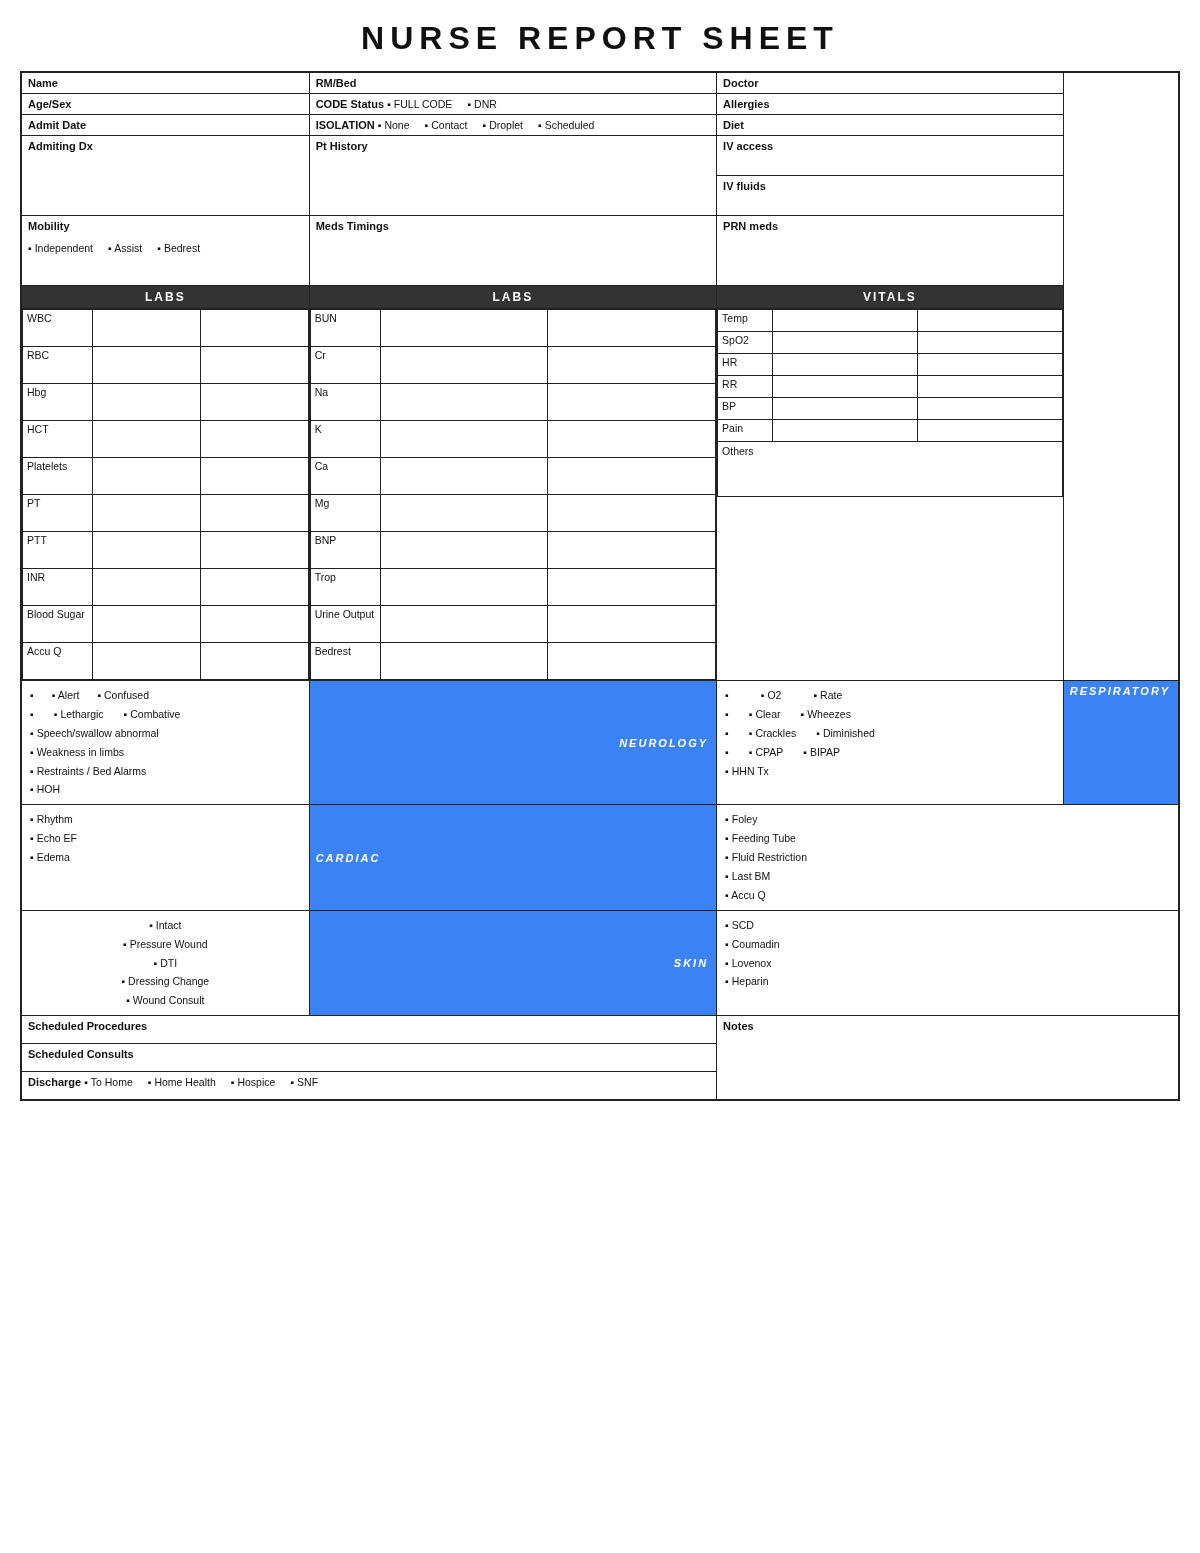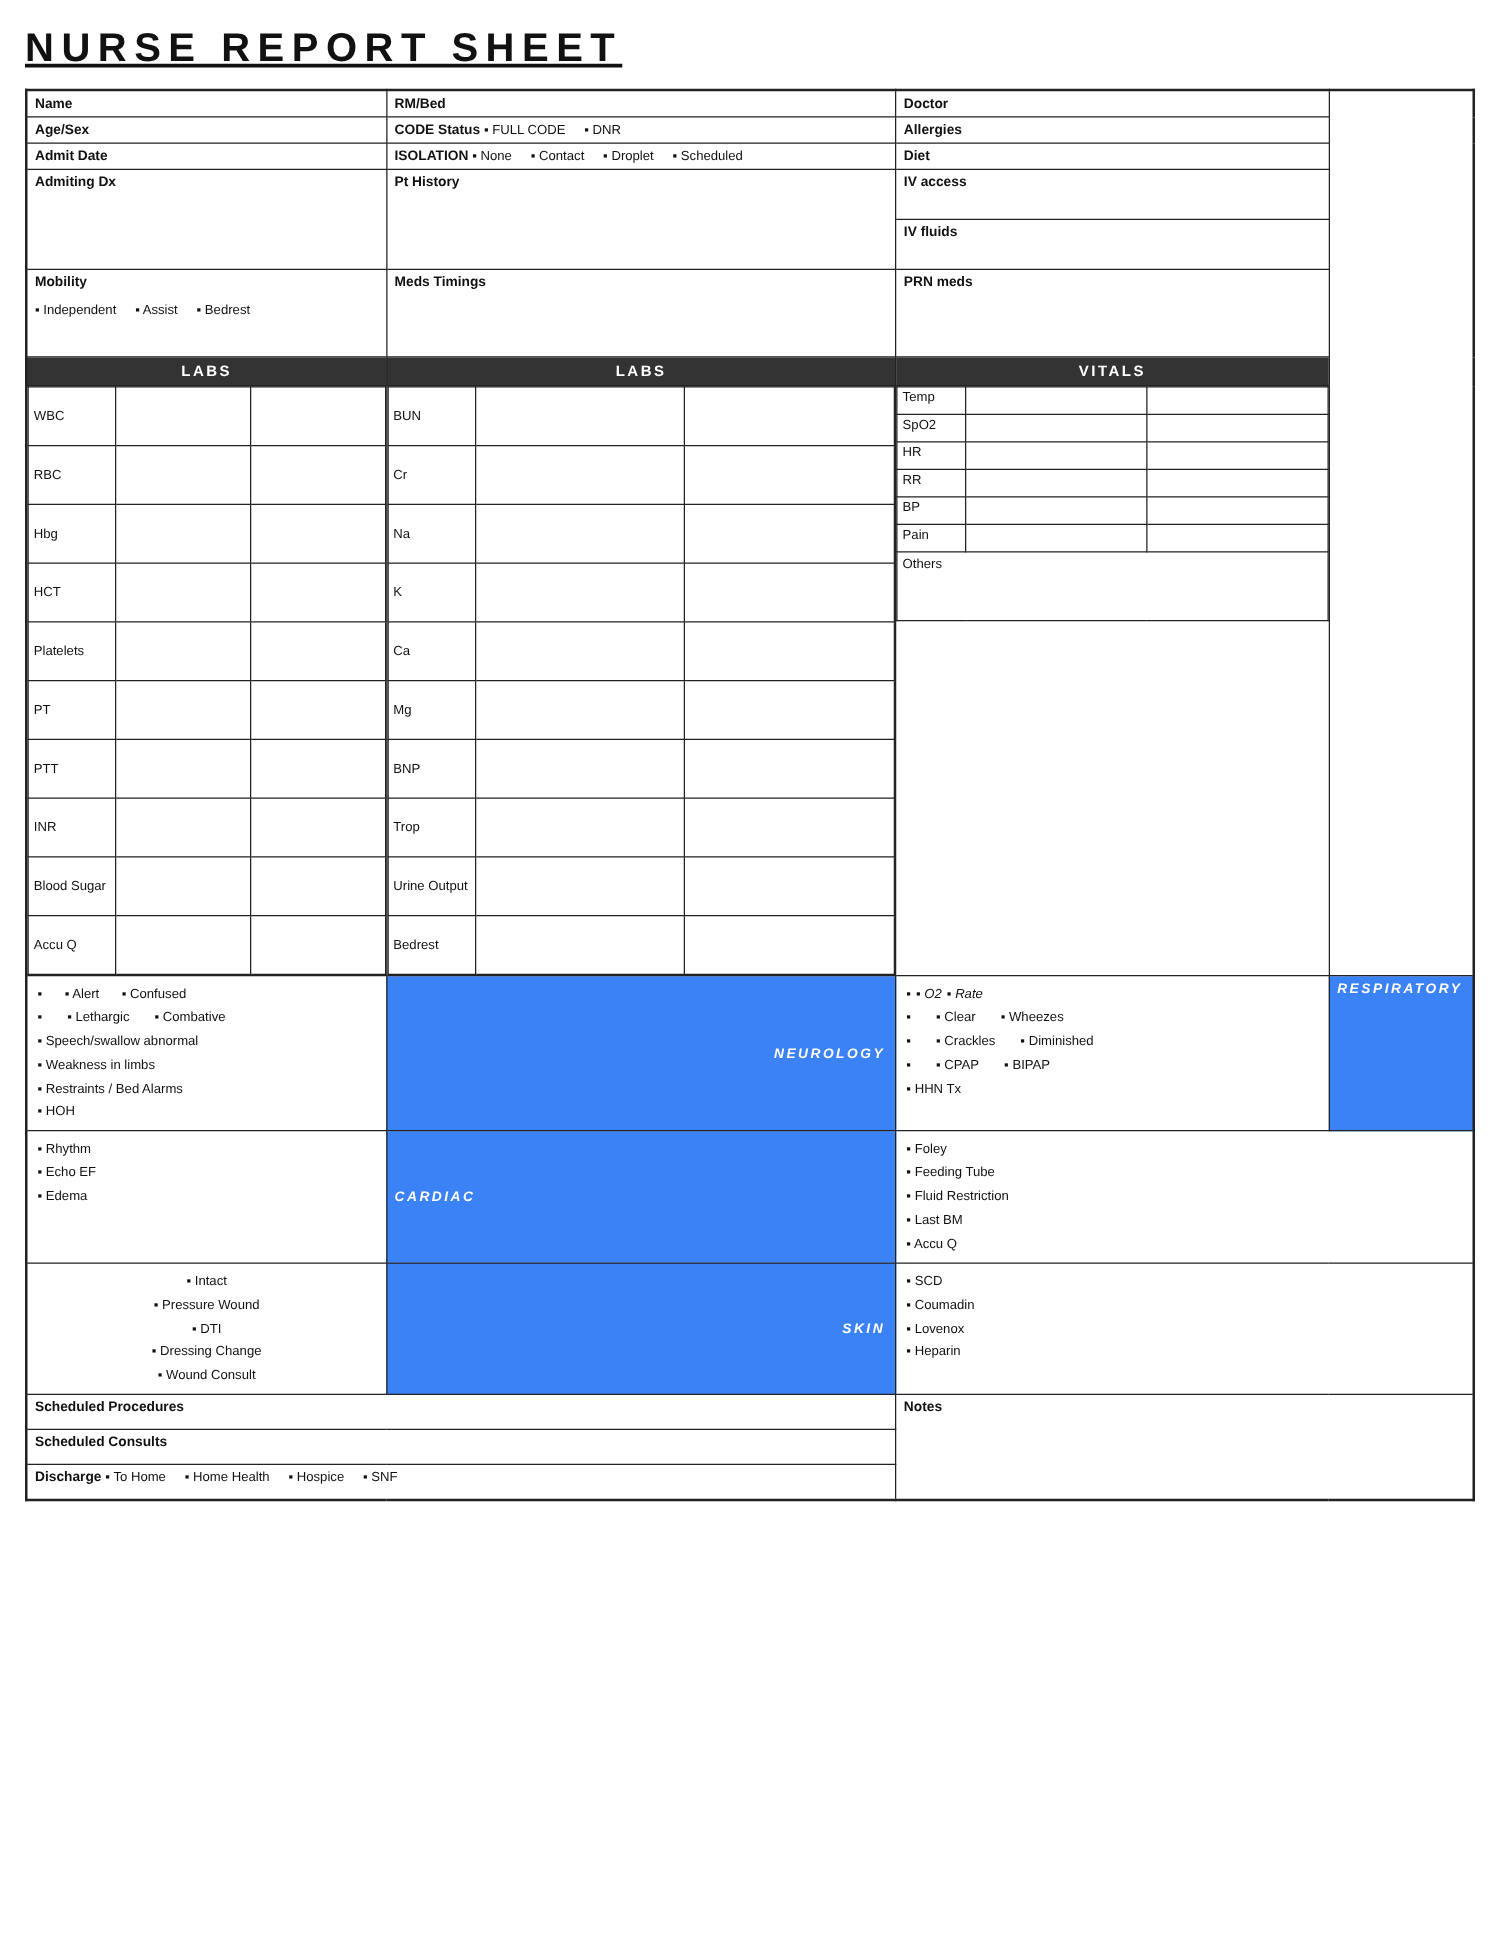--- a/index.html
+++ b/index.html
@@ -5,27 +5,27 @@
     * { box-sizing: border-box; margin: 0; padding: 0; }
     body {
       background: #fff;
       font-family: Arial, sans-serif;
       font-size: 11px;
       color: #111;
       padding: 20px;
       width: 1200px;
     }
     h1 {
+      text-align: center;
       font-size: 32px;
       font-weight: 900;
       letter-spacing: 6px;
       text-transform: uppercase;
       margin-bottom: 14px;
       font-family: 'Arial Black', Arial, sans-serif;
-      text-decoration: underline;
     }
     .main-table {
       width: 100%;
       border-collapse: collapse;
       border: 2px solid #222;
     }
     .main-table td, .main-table th {
       border: 1.5px solid #222;
       padding: 4px 6px;
       vertical-align: top;
@@ -49,22 +49,22 @@
     }
     .inline-options span::before {
       content: '▪ ';
     }
     .labs-inner {
       width: 100%;
       border-collapse: collapse;
     }
     .labs-inner td {
       border: 1px solid #222;
-      padding: 17px 4px;
-      height: 22px;
+      padding: 2px 4px;
+      height: 37px;
       font-size: 10.5px;
     }
     .labs-inner .row-label {
       width: 70px;
       font-weight: normal;
     }
     .vitals-inner {
       width: 100%;
       border-collapse: collapse;
     }
@@ -400,21 +400,21 @@
         <div>Weakness in limbs</div>
         <div>Restraints / Bed Alarms</div>
         <div>HOH</div>
       </div>
     </td>
 
     <td class="dark-header-cell" style="vertical-align:middle; text-align:right; padding-right:8px;">NEUROLOGY</td>
 
     <td style="vertical-align:top; padding:5px 8px;">
       <div class="resp-section">
-        <div style="display:flex; gap:4px;font-style:italic;">
+        <div style="display:flex; gap:32px;">
           <div>O2</div>
           <div>Rate</div>
         </div>
         <div style="display:flex; gap:20px;">
           <div>Clear</div>
           <div>Wheezes</div>
         </div>
         <div style="display:flex; gap:20px;">
           <div>Crackles</div>
           <div>Diminished</div>

